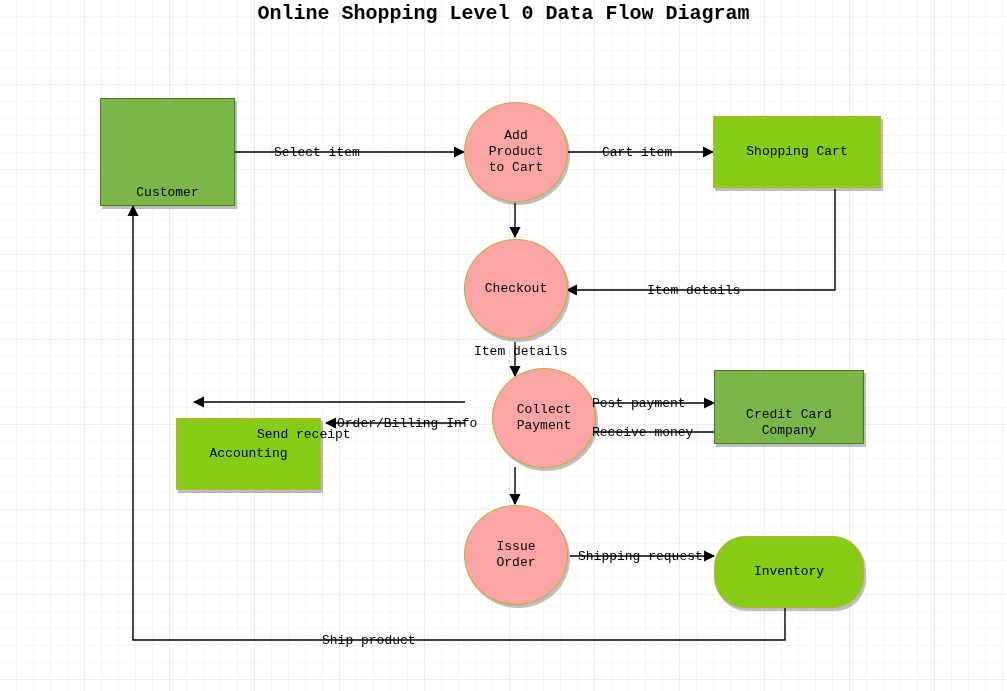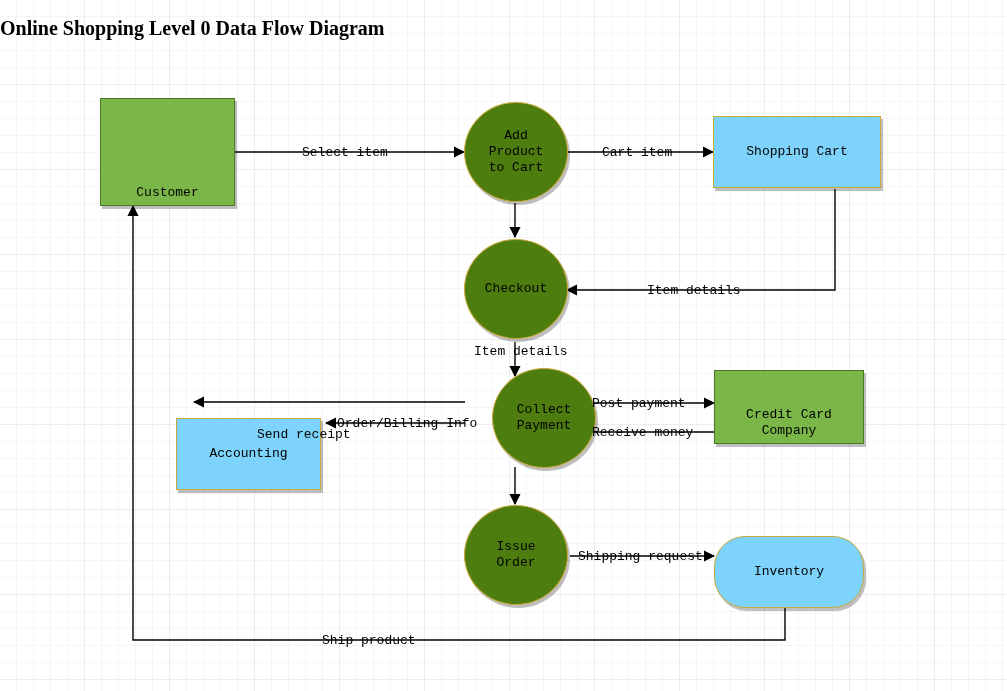--- a/index.html
+++ b/index.html
@@ -14,25 +14,25 @@
       linear-gradient(90deg, #ececec 1px, transparent 1px),
       linear-gradient(#f5f5f5 1px, transparent 1px),
       linear-gradient(90deg, #f5f5f5 1px, transparent 1px);
     background-size: 85px 85px, 85px 85px, 17px 17px, 17px 17px;
     background-position: -1px -1px;
     box-sizing: border-box;
     position: relative;
   }
   .title {
     position: absolute;
-    top: 17px;
+    top: 2px;
     left: 0;
     width: 100%;
-    text-align: left;
-    font-family: Liberation Serif, serif;
+    text-align: center;
+    font-family: Liberation Mono, monospace;
     font-size: 20px;
     font-weight: bold;
     color: #000;
   }
   .node {
     position: absolute;
     display: flex;
     align-items: center;
     justify-content: center;
     text-align: center;
@@ -42,26 +42,26 @@
     line-height: 1.25;
     padding: 4px;
   }
   .rect.green {
     background: #7ab648;
     border: 1px solid #4a7a25;
     box-shadow: 2px 3px 0 rgba(0,0,0,0.25);
     align-items: flex-end;
   }
   .rect.yellow {
-    background: #7dd3fc;
+    background: #84cc16;
     border: 1px solid #c9a93b;
     box-shadow: 2px 3px 0 rgba(0,0,0,0.25);
   }
   .circle {
-    background: #4d7c0f;
+    background: #fca5a5;
     border: 1px solid #c9a93b;
     border-radius: 50%;
     box-shadow: 2px 3px 0 rgba(0,0,0,0.25);
   }
   .edge-label {
     position: absolute;
     font-size: 13px;
     color: #000;
     background: transparent;
     white-space: nowrap;
@@ -134,21 +134,21 @@
 Company</span>
   </div>
 <div class="node circle" style="left:464px; top:505px; width:104px; height:100px;">
     <span style="white-space:pre-line;">Issue
 Order</span>
   </div>
 <div class="node rect yellow" style="left:714px; top:536px; width:150px; height:72px;border-radius:31px;">
     <span>Inventory</span>
   </div>
 
-<div class="edge-label" style="left:272px; top:152px;margin-left:28px;">Select item</div>
+<div class="edge-label" style="left:272px; top:152px;">Select item</div>
 <div class="edge-label" style="left:600px; top:152px;">Cart item</div>
 <div class="edge-label" style="left:645px; top:290px;">Item details</div>
 <div class="edge-label" style="left:472px; top:351px;">Item details</div>
 <div class="edge-label" style="left:255px; top:402px;margin-top:32px;">Send receipt</div>
 <div class="edge-label" style="left:335px; top:423px;">Order/Billing Info</div>
 <div class="edge-label" style="left:590px; top:403px;">Post payment</div>
 <div class="edge-label" style="left:590px; top:432px;">Receive money</div>
 <div class="edge-label" style="left:576px; top:556px;">Shipping request</div>
 <div class="edge-label" style="left:320px; top:640px;">Ship product</div>
 

